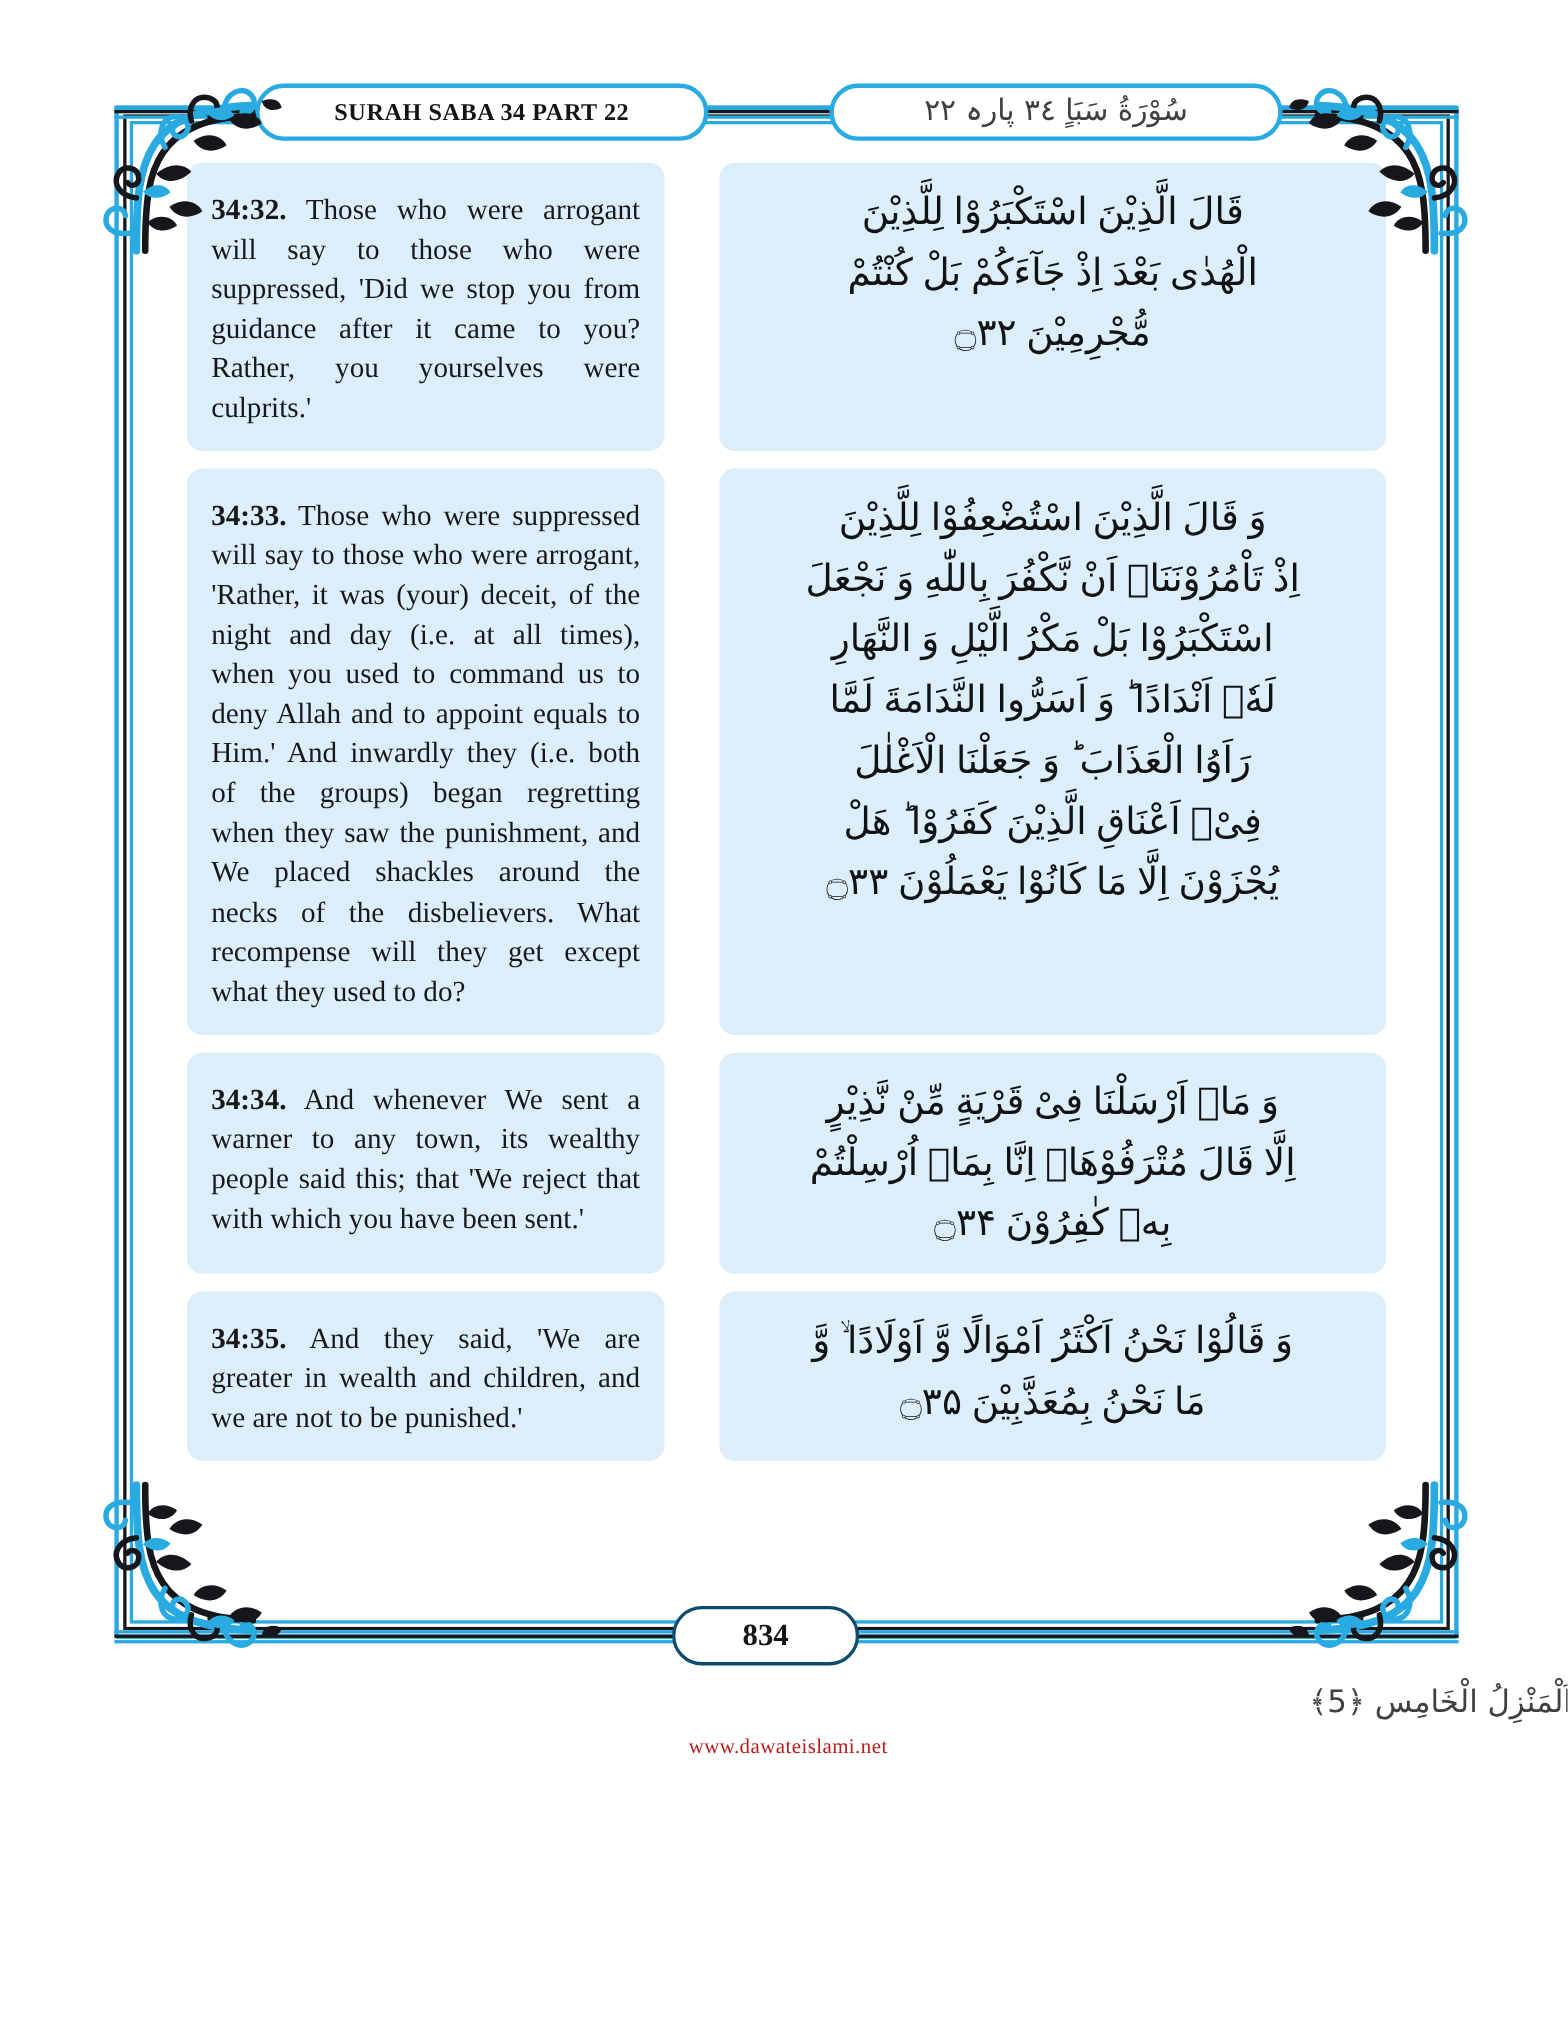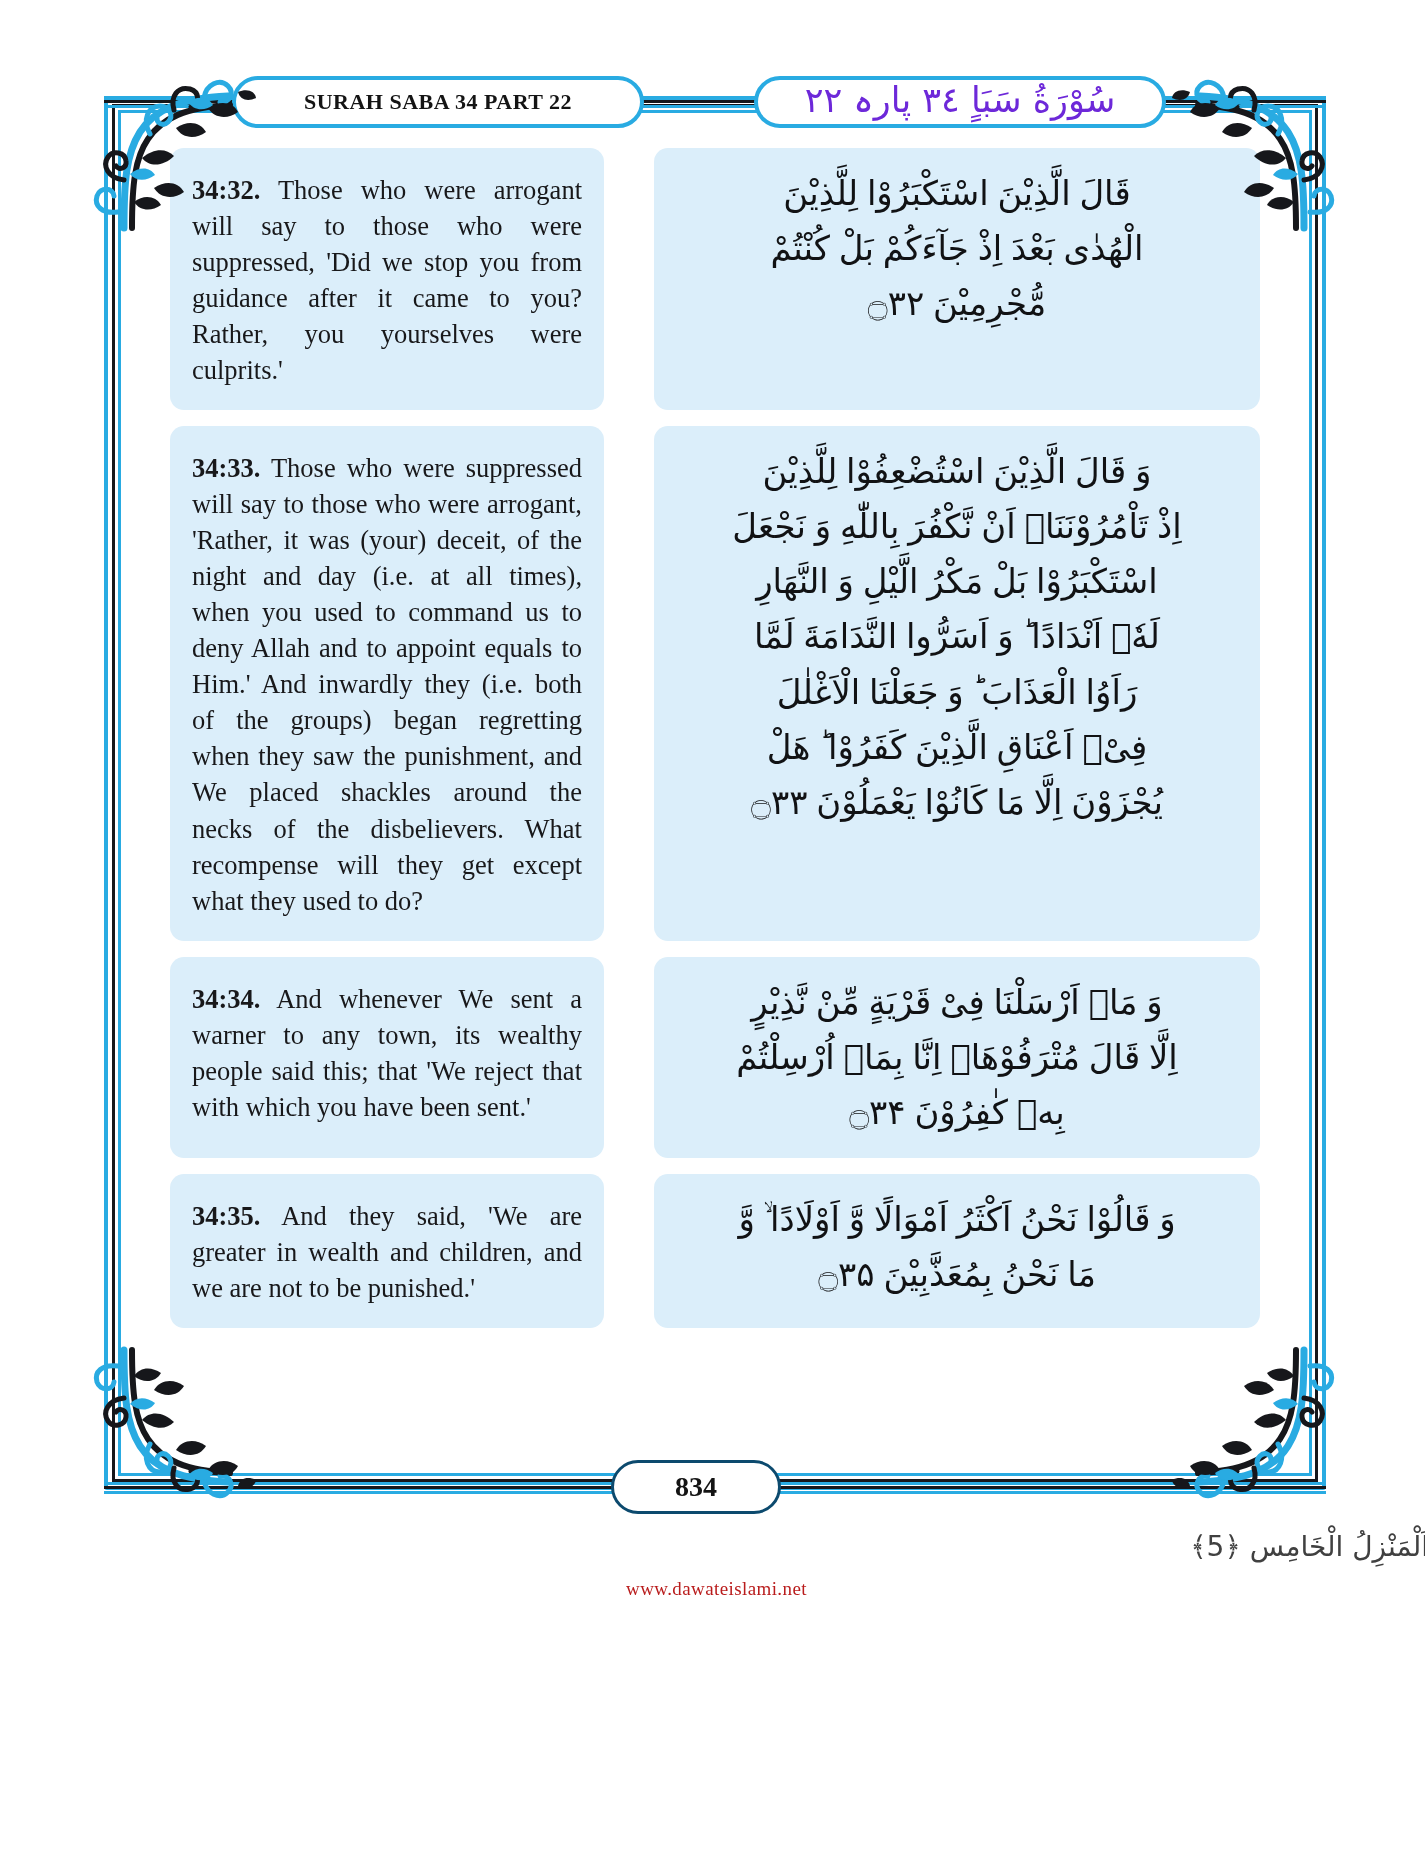--- a/index.html
+++ b/index.html
@@ -85,22 +85,22 @@
   .header-title-en {
     font-family: "Liberation Serif", "DejaVu Serif", serif;
     font-weight: 700;
     font-size: 22px;
     letter-spacing: 0.5px;
     color: #141414;
     white-space: nowrap;
   }
   .header-title-ar {
     font-family: "DejaVu Sans", sans-serif;
-    font-size: 35px;
-    color: #6d28d9;
+    font-size: 27px;
+    color: #404040;
     direction: rtl;
     white-space: nowrap;
     line-height: 1;
     padding-bottom: 4px;
   }
 
   
   .footer-band {
     position: absolute;
     left: 100px; top: 1458px;

